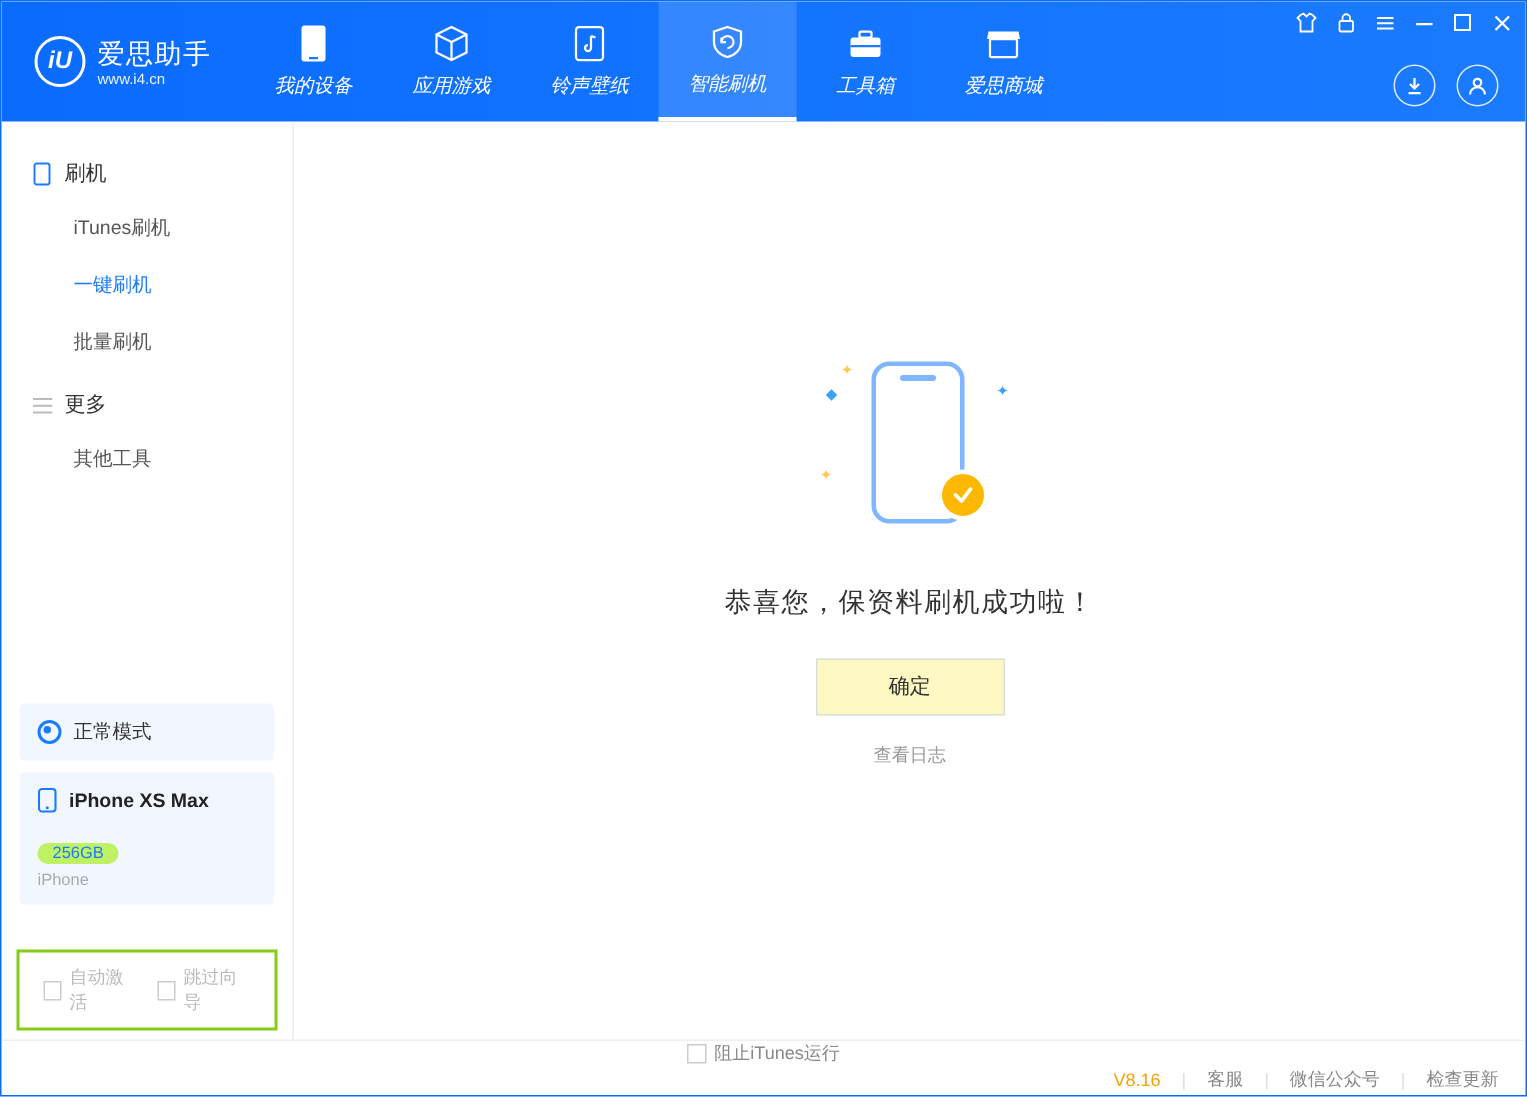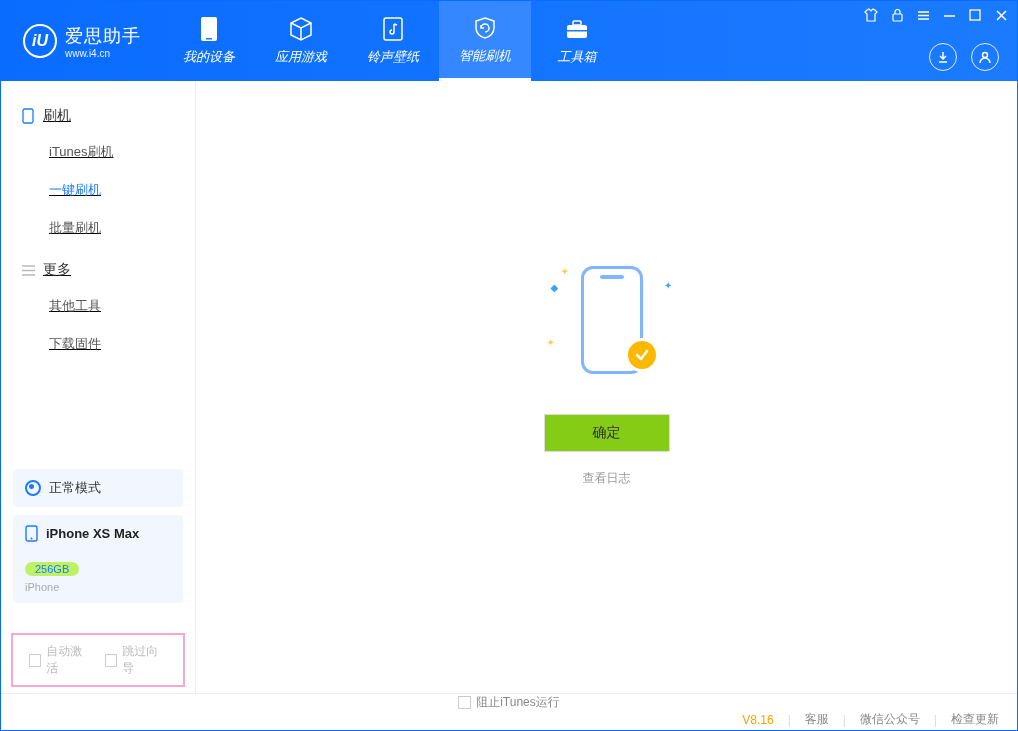--- a/index.html
+++ b/index.html
@@ -13,49 +13,49 @@
 .nav { display:flex; margin-left:10px; height:100%; }
 .nav-item { width:92px; display:flex; flex-direction:column; align-items:center; justify-content:center; color:#fff; font-size:13px; cursor:pointer; gap:6px;font-style:italic; }
 .nav-item.active { background:rgba(255,255,255,.15); border-bottom:3px solid #fff; }
 .nav-icon { width:26px; height:26px; display:flex; align-items:center; justify-content:center; }
 .win-ctrls-top { position:absolute; top:6px; right:8px; display:flex; gap:10px; color:rgba(255,255,255,.9); font-size:13px; }
 .win-ctrl { width:16px; height:16px; cursor:pointer; display:flex; align-items:center; justify-content:center; }
 .header-right { position:absolute; right:18px; bottom:10px; display:flex; gap:14px; }
 .circ-btn { width:28px; height:28px; border:1.8px solid rgba(255,255,255,.85); border-radius:50%; display:flex; align-items:center; justify-content:center; color:#fff; cursor:pointer; }
 .body { display:flex; height:612px; }
 .sidebar { width:195px; border-right:1px solid #eee; padding-top:18px; display:flex; flex-direction:column; }
-.sb-section { padding:0 0 6px 0;text-decoration:underline; }
+.sb-section { padding:0 0 6px 0; }
 .sb-head { display:flex; align-items:center; gap:8px; padding:8px 20px; color:#333; font-size:14px; font-weight:500; }
 .sb-head-icon { width:14px; height:14px; display:flex; align-items:center; justify-content:center; color:#1b7bff; }
 .sb-item { padding:10px 20px 10px 48px; font-size:13px; color:#555; cursor:pointer; }
 .sb-item.active { color:#1b7bff; }
 .sb-spacer { flex:1; }
 .device-cards { padding:0 12px 22px 12px; }
 .card { background:#f2f7ff; border-radius:3px; padding:10px 12px; margin-bottom:8px; }
 .card-row { display:flex; align-items:center; gap:8px; font-size:13px; color:#333; }
 .mode-icon { width:16px; height:16px; border:2px solid #1b7bff; border-radius:50%; position:relative; }
 .mode-icon:before { content:""; width:5px; height:5px; background:#1b7bff; border-radius:50%; position:absolute; top:2px; left:2px; }
 .device-name { font-weight:600; color:#222; font-size:13px; }
 .badge { display:inline-block; background:#bef264; color:#1b7bff; border-radius:10px; padding:1px 10px; font-size:11px; margin-top:20px; }
 .device-sub { color:#aaa; font-size:11px; margin-top:4px; }
-.highlight-box { border:2px solid #f9a8d4; margin:0 10px 6px 10px; padding:8px 16px; display:flex; gap:14px; align-items:center; }
+.highlight-box { border:2px solid #84cc16; margin:0 10px 6px 10px; padding:8px 16px; display:flex; gap:14px; align-items:center; }
 .cb-wrap { display:flex; align-items:center; gap:5px; font-size:12px; color:#bbb; }
 .cb { width:13px; height:13px; border:1px solid #ccc; background:#fff; }
 .main { flex:1; position:relative; display:flex; flex-direction:column; align-items:center; justify-content:center; }
 .success-illust { margin-top:-30px; width:120px; height:130px; position:relative; }
 .phone-outline { width:62px; height:108px; border:3px solid #7fb6ff; border-radius:12px; position:absolute; left:34px; top:8px; background:#fff; }
 .phone-outline:before { content:""; position:absolute; top:6px; left:50%; transform:translateX(-50%); width:24px; height:4px; background:#7fb6ff; border-radius:3px; }
 .check-badge { width:34px; height:34px; background:#ffb800; border-radius:50%; position:absolute; right:8px; bottom:16px; display:flex; align-items:center; justify-content:center; color:#fff; font-weight:bold; border:3px solid #fff; }
 .sparkle { position:absolute; color:#ffc857; font-size:10px; }
 .s1 { left:4px; top:24px; color:#3aa1ff; }
 .s2 { left:14px; top:8px; }
 .s3 { right:-6px; top:22px; color:#3aa1ff; }
 .s4 { left:0; bottom:40px; }
 .success-text { font-size:18px; color:#333; margin-top:26px; letter-spacing:1px; }
-.ok-btn { margin-top:26px; border:1px solid #ddd; background:#84cc16; padding:9px 48px; font-size:14px; color:#333; cursor:pointer; }
+.ok-btn { margin-top:26px; border:1px solid #ddd; background:#fef9c3; padding:9px 48px; font-size:14px; color:#333; cursor:pointer; }
 .log-link { margin-top:18px; font-size:12px; color:#999; cursor:pointer; }
 .footer { height:38px; border-top:1px solid #eee; display:flex; align-items:center; padding:0 18px; font-size:12px; color:#888;flex-direction:column; }
 .footer .cb-wrap { color:#888; }
 .footer-right { margin-left:auto; display:flex; align-items:center; gap:14px; }
 .footer-sep { color:#ddd; }
 .ver { color:#f7a300; }
 .flink { cursor:pointer; }
 svg { display:block; }
 </style>
 </head>
@@ -111,20 +111,29 @@
     <div class="nav-item">
       <div class="nav-icon">
           <svg width="26" height="22" viewBox="0 0 26 22">
             <rect x="3" y="7" width="20" height="13" rx="2" fill="#fff"></rect>
             <rect x="9" y="3" width="8" height="4" rx="1" fill="none" stroke="#fff" stroke-width="1.5"></rect>
             <rect x="3" y="12" width="20" height="1.5" fill="#1b7bff"></rect>
           </svg>
         </div>
       <span>工具箱</span>
     </div>
+    <div class="nav-item">
+      <div class="nav-icon">
+          <svg width="26" height="24" viewBox="0 0 26 24">
+            <rect x="4" y="9" width="18" height="12" rx="1" fill="none" stroke="#fff" stroke-width="1.5"></rect>
+            <path d="M3 4 L23 4 L24 9 L2 9 Z" fill="#fff"></path>
+          </svg>
+        </div>
+      <span>爱思商城</span>
+    </div>
   </div>
   <div class="win-ctrls-top">
     <div class="win-ctrl">
         <svg width="14" height="14" viewBox="0 0 14 14">
           <path d="M3 2 L5 1 L7 3 L9 1 L11 2 L13 4 L11 6 L11 13 L3 13 L3 6 L1 4 Z" fill="none" stroke="#fff" stroke-width="1.2"></path>
         </svg>
       </div>
     <div class="win-ctrl">
         <svg width="13" height="14" viewBox="0 0 13 14">
           <rect x="2" y="6" width="9" height="7" rx="1" fill="none" stroke="#fff" stroke-width="1.2"></rect>
@@ -185,21 +194,20 @@
     <div class="sb-section">
       <div class="sb-head">
         <span class="sb-head-icon" style="color:#bbb">
             <svg width="13" height="11" viewBox="0 0 13 11">
               <path d="M0 1 H13 M0 5.5 H13 M0 10 H13" stroke="#bbb" stroke-width="1.3"></path>
             </svg>
           </span>
         <span>更多</span>
       </div>
       <div class="sb-item">其他工具</div>
-      <div class="sb-item">下载固件</div>
     </div>
     <div class="sb-spacer"></div>
     <div class="device-cards">
       <div class="card">
         <div class="card-row">
           <span class="mode-icon"></span>
           <span>正常模式</span>
         </div>
       </div>
       <div class="card">
@@ -234,20 +242,21 @@
       <span class="sparkle s2">✦</span>
       <span class="sparkle s3">✦</span>
       <span class="sparkle s4">✦</span>
       <div class="phone-outline"></div>
       <div class="check-badge">
           <svg width="16" height="16" viewBox="0 0 16 16">
             <path d="M3 8 L7 12 L13 4" stroke="#fff" stroke-width="2.5" fill="none" stroke-linecap="round" stroke-linejoin="round"></path>
           </svg>
         </div>
     </div>
+    <div class="success-text">恭喜您，保资料刷机成功啦！</div>
     <button class="ok-btn">确定</button>
     <a class="log-link">查看日志</a>
   </div>
 </div>
 
 <div class="footer">
   <label class="cb-wrap">
       <span class="cb"></span>
       <span>阻止iTunes运行</span>
     </label>

